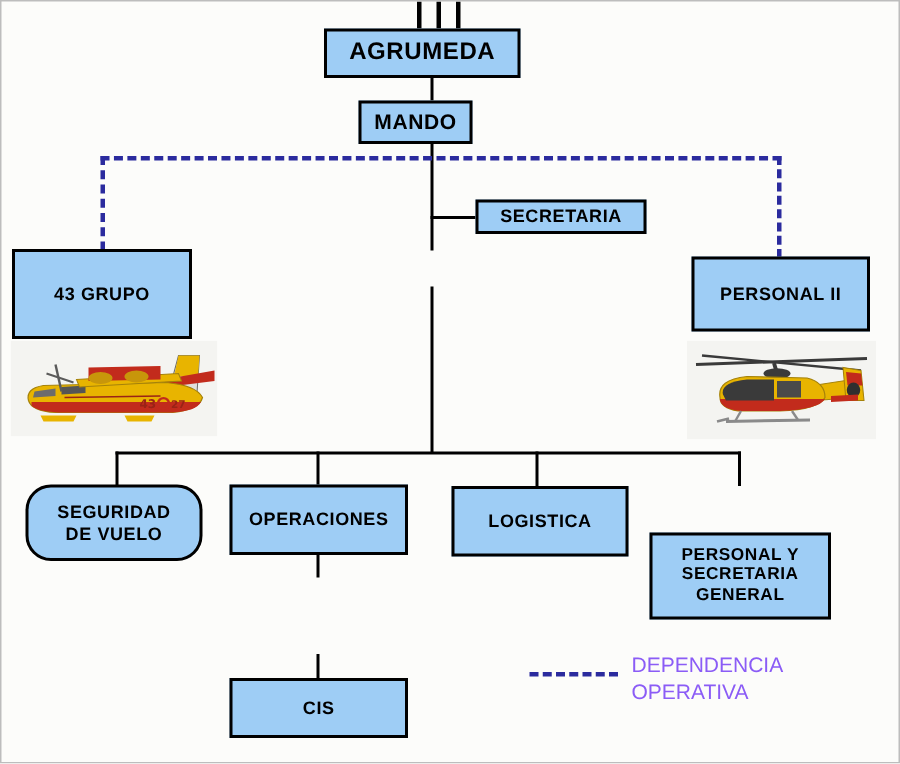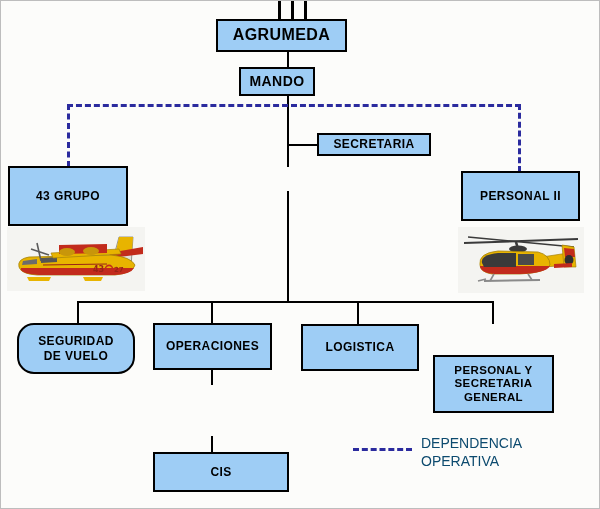--- a/index.html
+++ b/index.html
@@ -67,21 +67,21 @@
   .sz-xs  { font-size: 11.5px; }
 
   
   .legend-line {
     position: absolute;
     height: 0;
     border-top: 3px dashed #2b2b9e;
   }
   .legend-text {
     position: absolute;
-    color: #0c4a6e;
+    color: #8b5cf6;
     font-size: 14px;
     line-height: 1.25;
     white-space: pre-line;
     font-family: "Liberation Sans", sans-serif;
   }
 
   
   .photo {
     position: absolute;
     overflow: hidden;
@@ -155,21 +155,21 @@
     <span>LOGISTICA</span>
   </div>
 
   <div class="node sz-xs" style="left:432px; top:322px; width:121px; height:58px;margin-top:32px;">
     <span style="white-space:pre-line;">PERSONAL Y
 SECRETARIA
 GENERAL</span>
   </div>
 
 
-  <div class="node sz-sm" style="left:152px; top:451px; width:136px; height:40px;">
+  <div class="node sz-sm" style="left:152px; top:451px; width:119px; height:40px;">
     <span>CIS</span>
   </div>
 
   <div class="photo" style="left:6px; top:226px; width:138px; height:64px;">
     <svg width="138" height="64" viewBox="0 0 138 64" xmlns="http://www.w3.org/2000/svg">
       <rect width="138" height="64" fill="#f4f4f1"></rect>
       <g>
 
         <path d="M104 40 L112 10 L126 10 L124 40 Z" fill="#e0e0dc" stroke="#6f6f6a" stroke-width="0.7"></path>
         <path d="M112 10 L126 10 L125 24 L109 24 Z" fill="#e8b400"></path>

